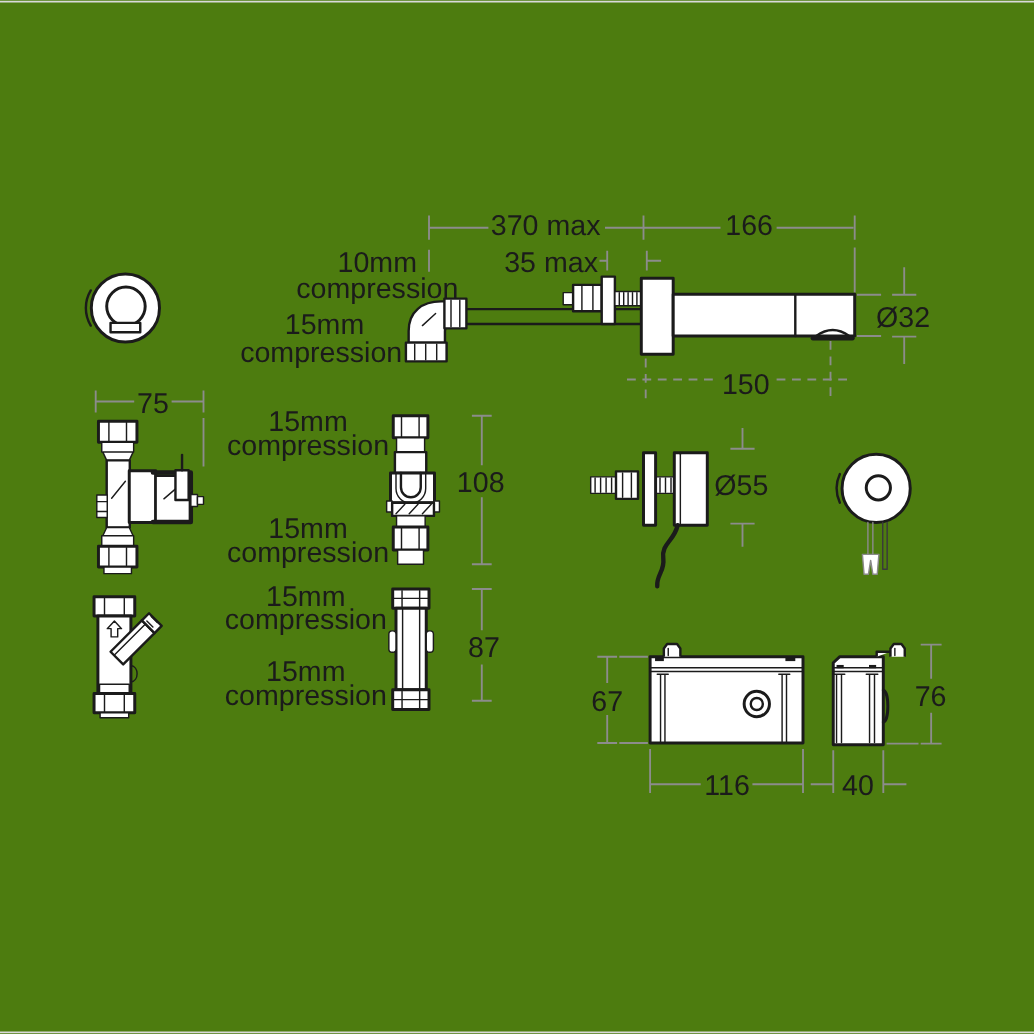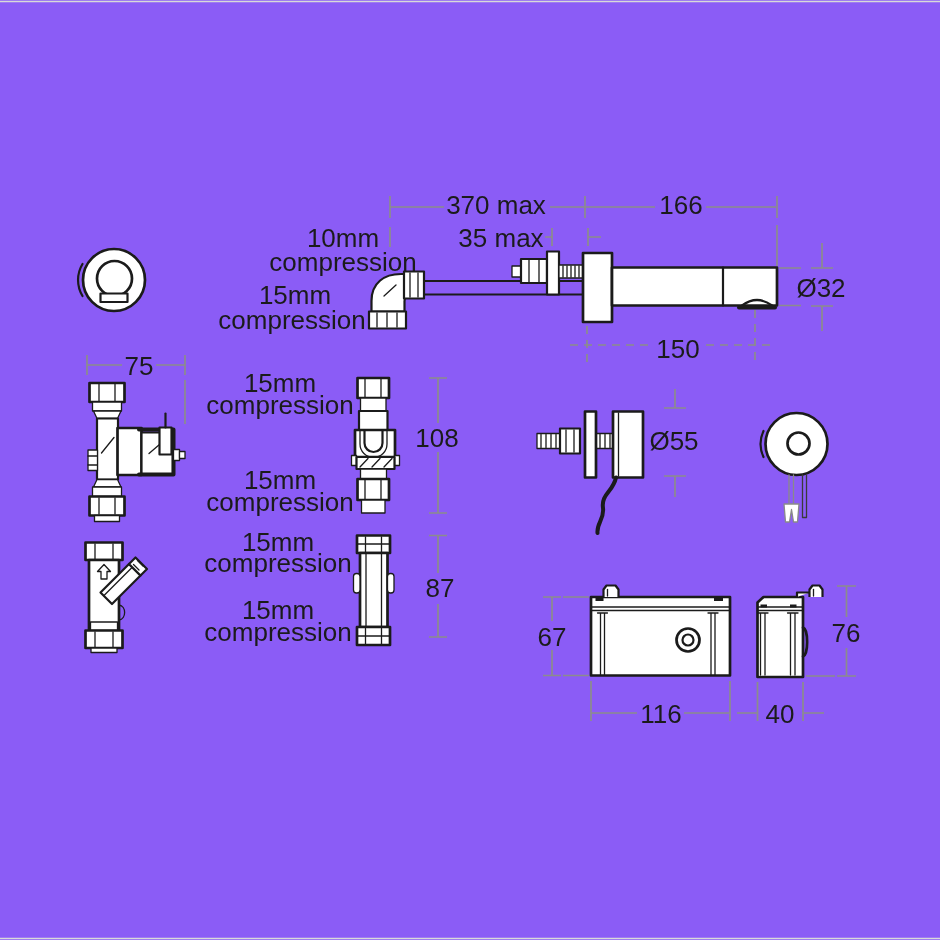--- a/index.html
+++ b/index.html
@@ -1,16 +1,16 @@
 <!DOCTYPE html>
 <html><head>
 <meta charset="utf-8">
 <style>
   html,body{margin:0;padding:0;background:#ffffff;}
-  #canvas{position:relative;width:940px;height:940px;background:#8b5cf6;overflow:hidden;}
+  #canvas{position:relative;width:940px;height:940px;background:#4d7c0f;overflow:hidden;}
   svg{display:block;}
   svg text{font-family:"Liberation Sans","DejaVu Sans",sans-serif;font-size:26px;fill:#1b1b1b;}
   .mid{text-anchor:middle;}
   .ln{fill:none;stroke:#1b1b1b;stroke-width:2.2;stroke-linecap:round;stroke-linejoin:round;}
   .lnf{fill:#ffffff;stroke:#1b1b1b;stroke-width:2.2;stroke-linejoin:round;}
   .bold{stroke-width:2.7;}
   .heavy{stroke-width:4;}
   .thin{stroke-width:1.3;}
   .dim{fill:none;stroke:#8c8c8c;stroke-width:1.7;stroke-linecap:butt;}
   .dash{stroke-dasharray:8 6;}

